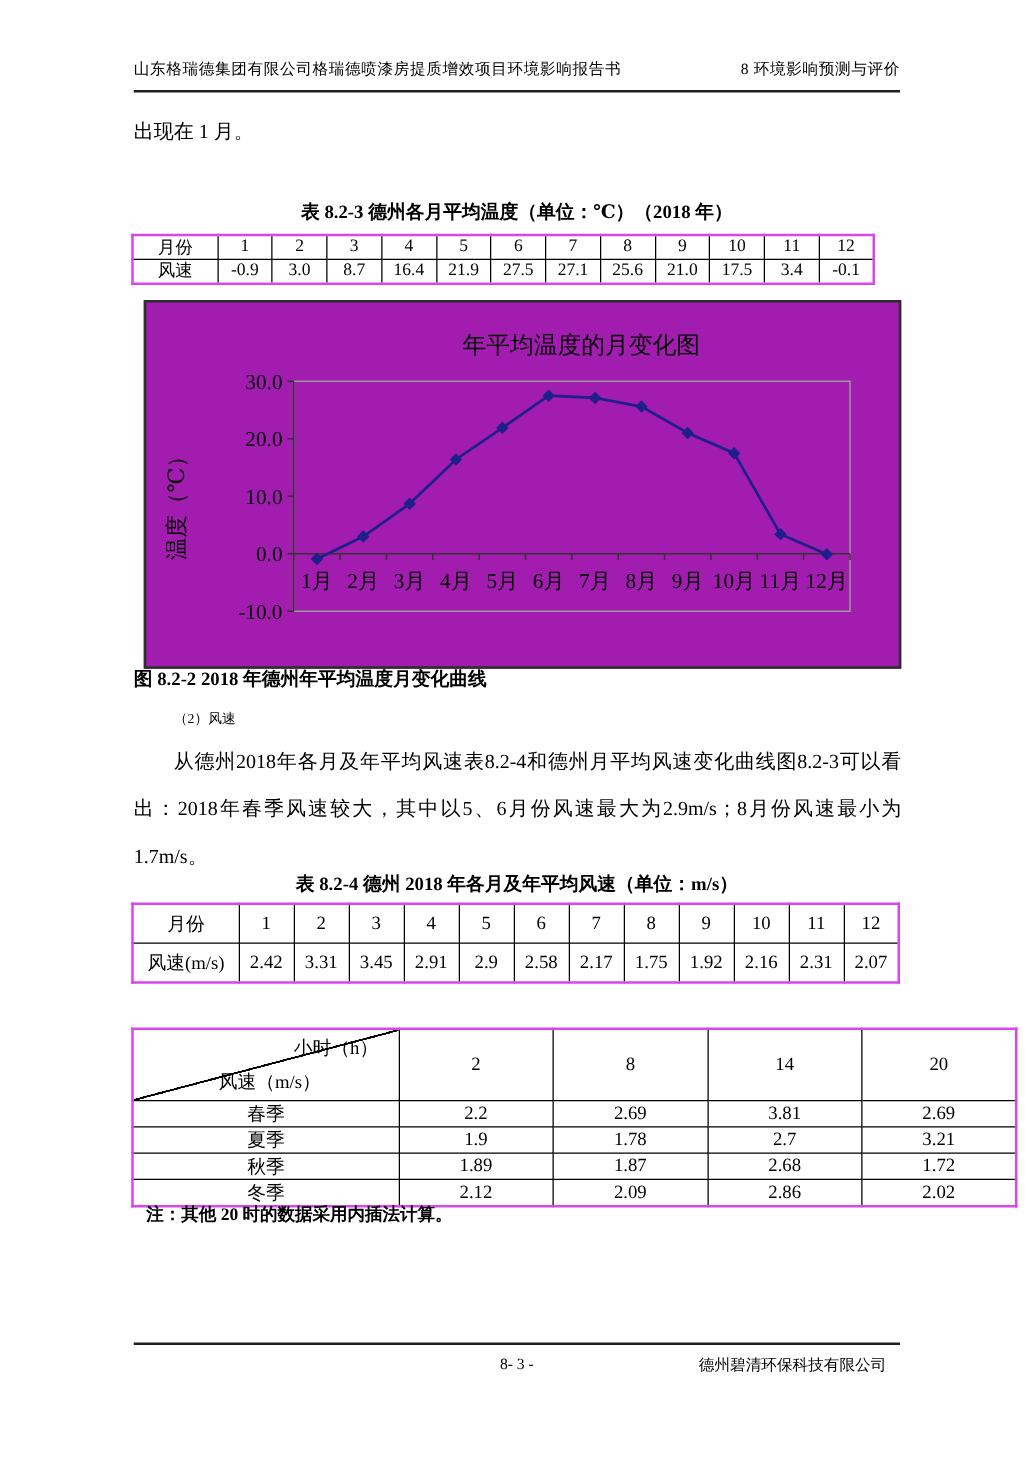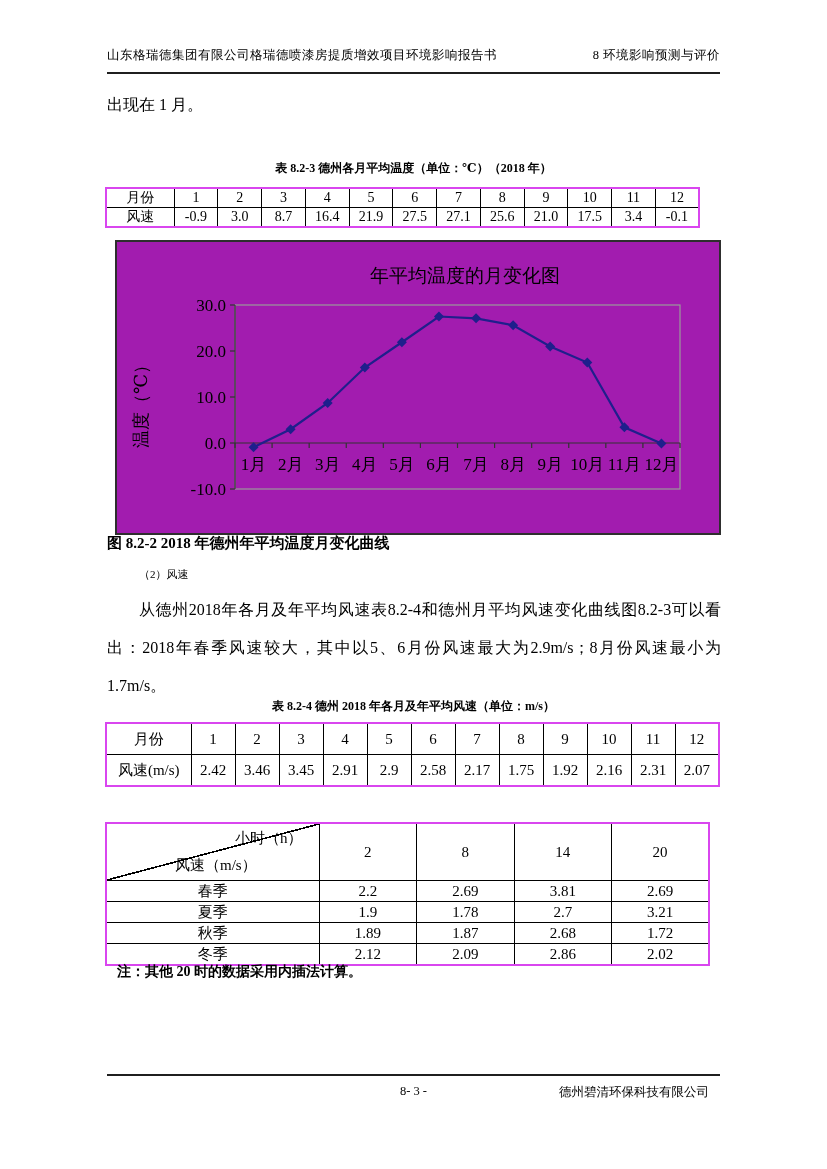--- a/index.html
+++ b/index.html
@@ -9,36 +9,36 @@
   
   .hdr{position:absolute;left:107px;top:47px;width:613px;display:flex;
        justify-content:space-between;font-size:12.5px;letter-spacing:.5px;}
   .rule{position:absolute;left:107px;width:613px;height:2px;background:#1f1f1f;}
   #hdr-rule{top:72px;}
   #ftr-rule{top:1074px;}
 
   .intro{position:absolute;left:107px;top:95px;font-size:16px;}
 
   .tbl-title{position:absolute;left:107px;width:613px;text-align:center;
-             font-size:12px;font-weight:bold;}
+             font-size:15px;font-weight:bold;}
   #t3-title{top:160px;}
   #t4-title{top:698px;}
   #t5-title{top:798px;margin-top:25px;}
 
   table.doc-table{position:absolute;border-collapse:collapse;table-layout:fixed;
                   background:#fff;}
   table.doc-table td{border:1px solid #000;text-align:center;vertical-align:middle;
                      padding:0;overflow:hidden;white-space:nowrap;}
   table.doc-table{border:2px solid #d946ef;}
 
   .t3{left:105px;top:187px;width:595px;font-size:14px;}
   .t3 td{height:18px;}
   .t4{left:105px;top:722px;width:615px;font-size:15px;}
   .t4 td{height:30px;}
-  .t5{left:105px;top:822px;width:605px;font-size:15px;}
+  .t5{left:105px;top:822px;width:709px;font-size:15px;}
   .t5 td{height:20px;}
   .t5 td.corner{height:56px;position:relative;
       background:linear-gradient(to bottom right,
         transparent calc(50% - 0.8px), #000 calc(50% - 0.8px),
         #000 calc(50% + 0.8px), transparent calc(50% + 0.8px));}
   .corner-top{position:absolute;top:5px;left:128px;font-size:15px;}
   .corner-bottom{position:absolute;bottom:5px;left:68px;font-size:15px;}
 
   .chart-box{position:absolute;left:115px;top:240px;width:602px;height:291px;
              border:2px solid #2e2e2e;background:#a21caf;}
@@ -189,21 +189,21 @@
           <td>7</td>
           <td>8</td>
           <td>9</td>
           <td>10</td>
           <td>11</td>
           <td>12</td>
         </tr>
         <tr>
           <td>风速(m/s)</td>
           <td>2.42</td>
-          <td>3.46</td>
+          <td>3.31</td>
           <td>3.45</td>
           <td>2.91</td>
           <td>2.9</td>
           <td>2.58</td>
           <td>2.17</td>
           <td>1.75</td>
           <td>1.92</td>
           <td>2.16</td>
           <td>2.31</td>
           <td>2.07</td>

